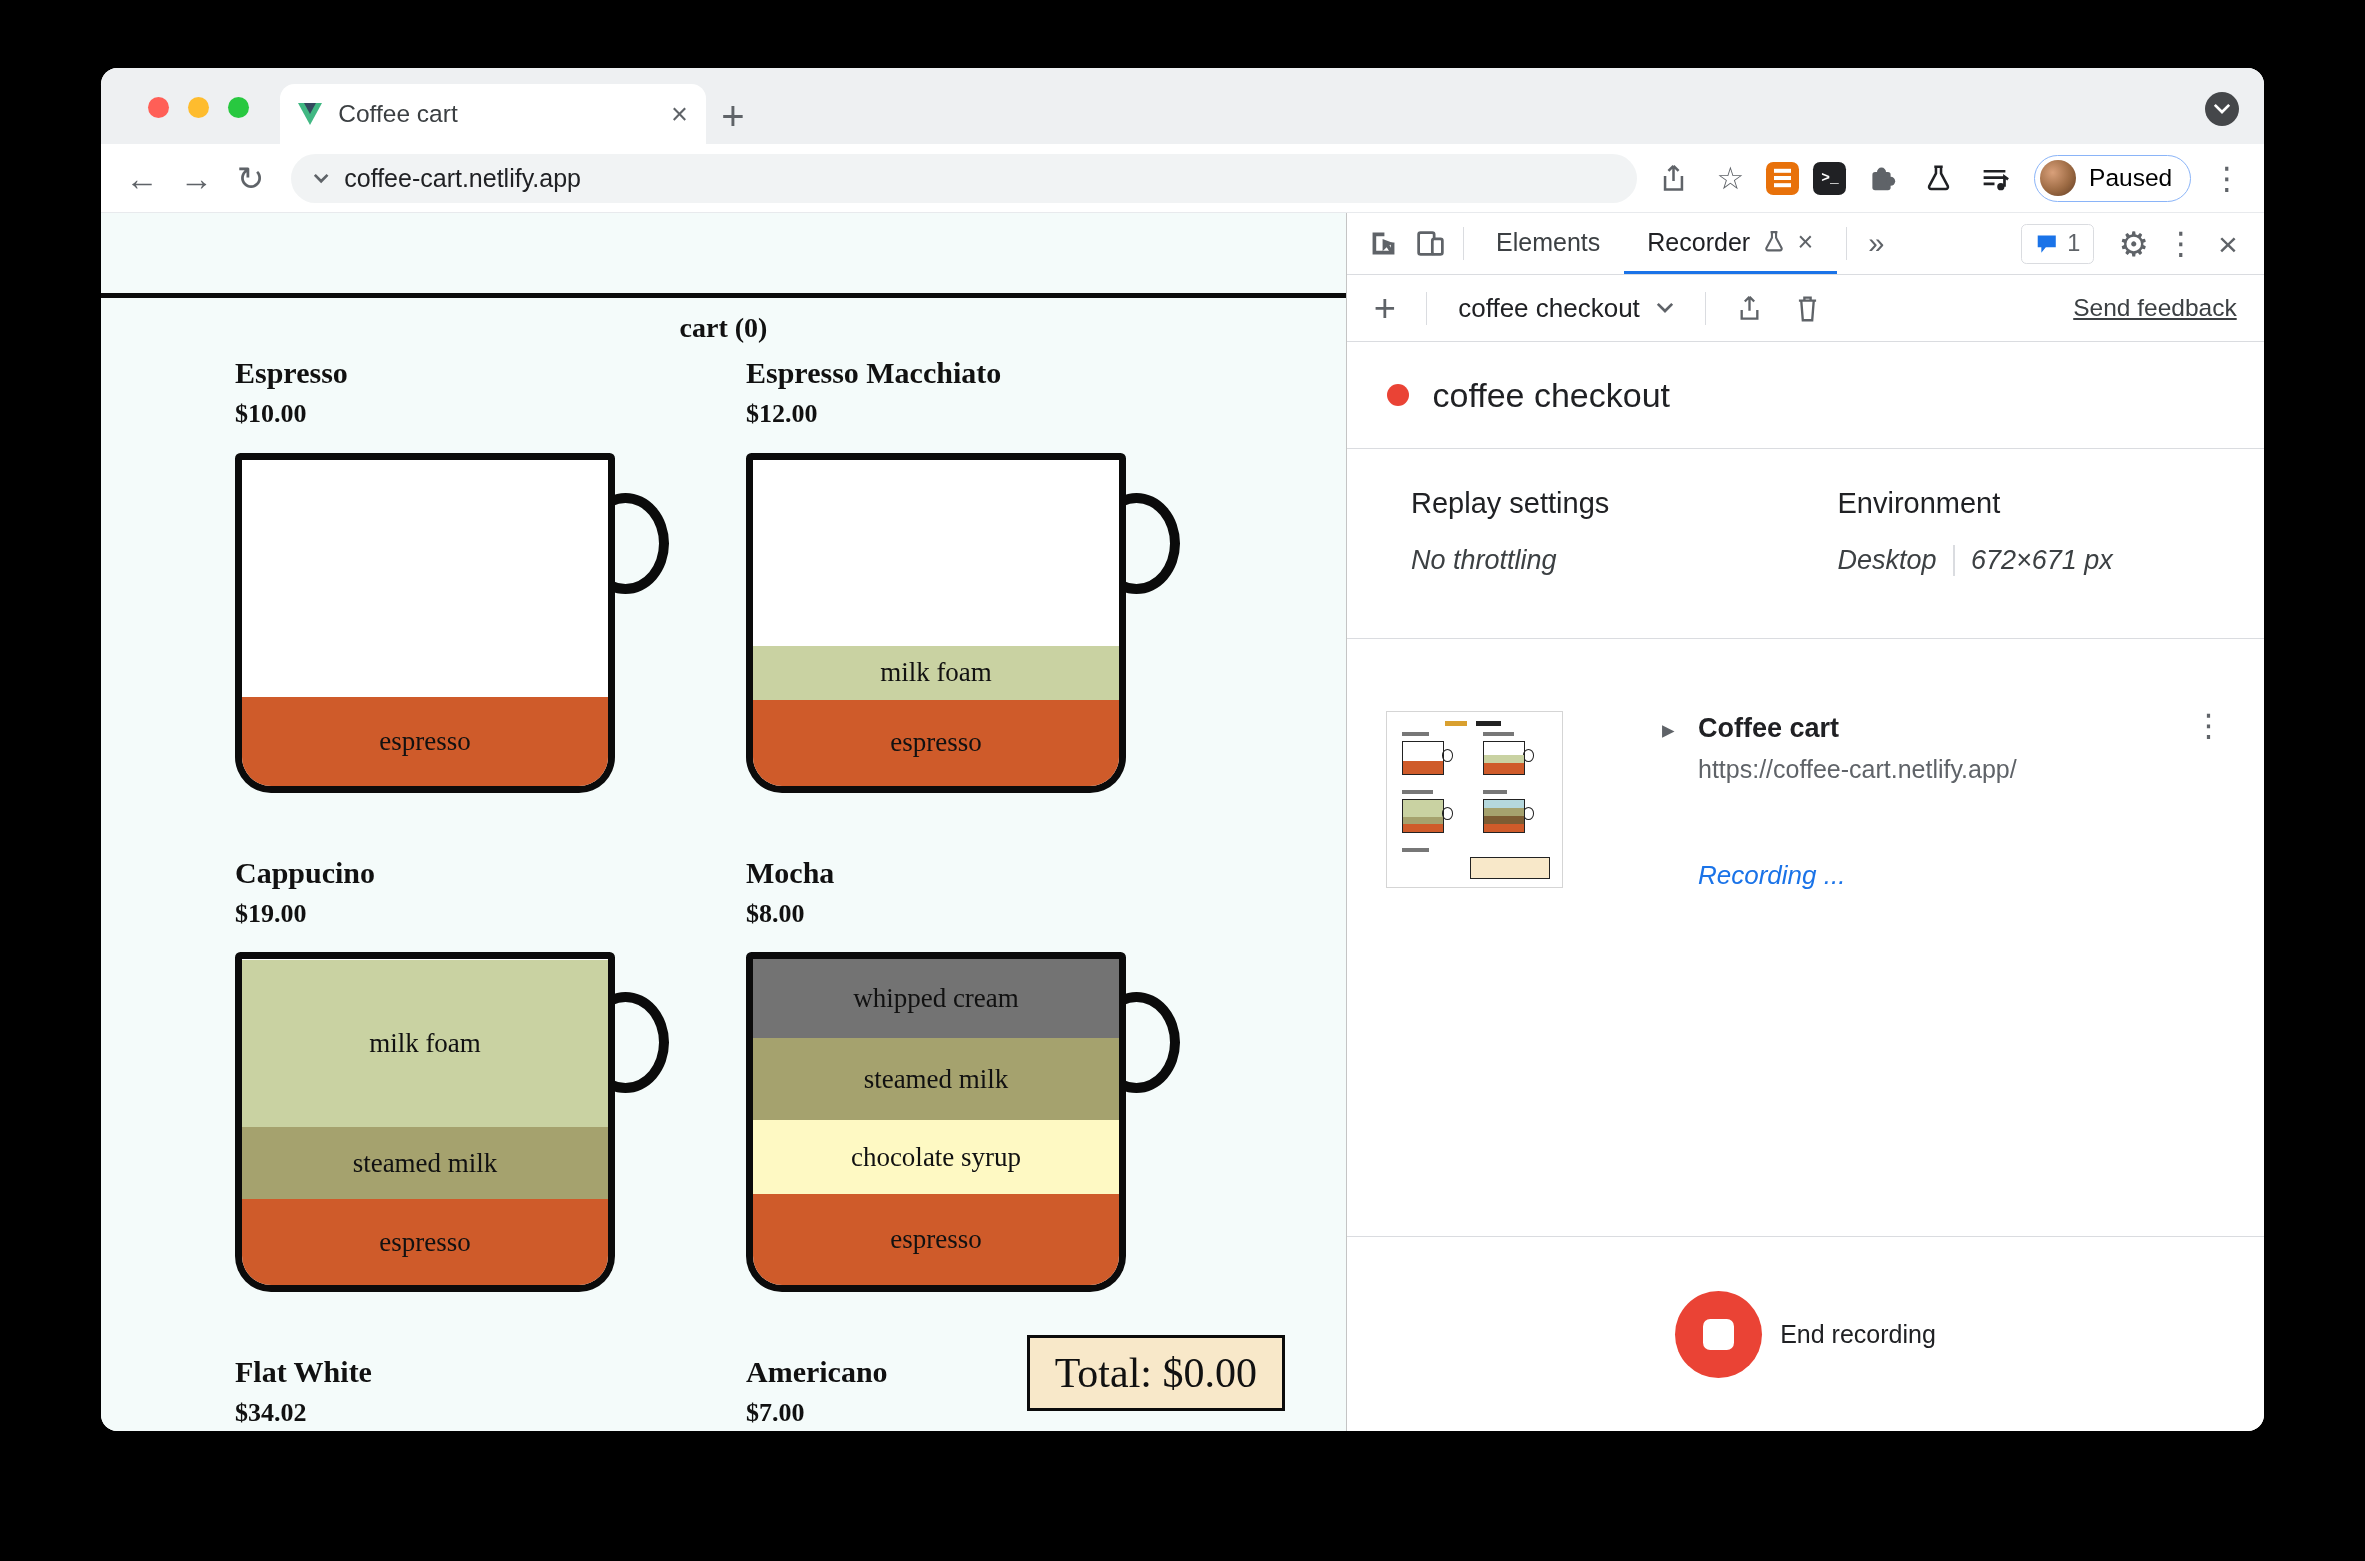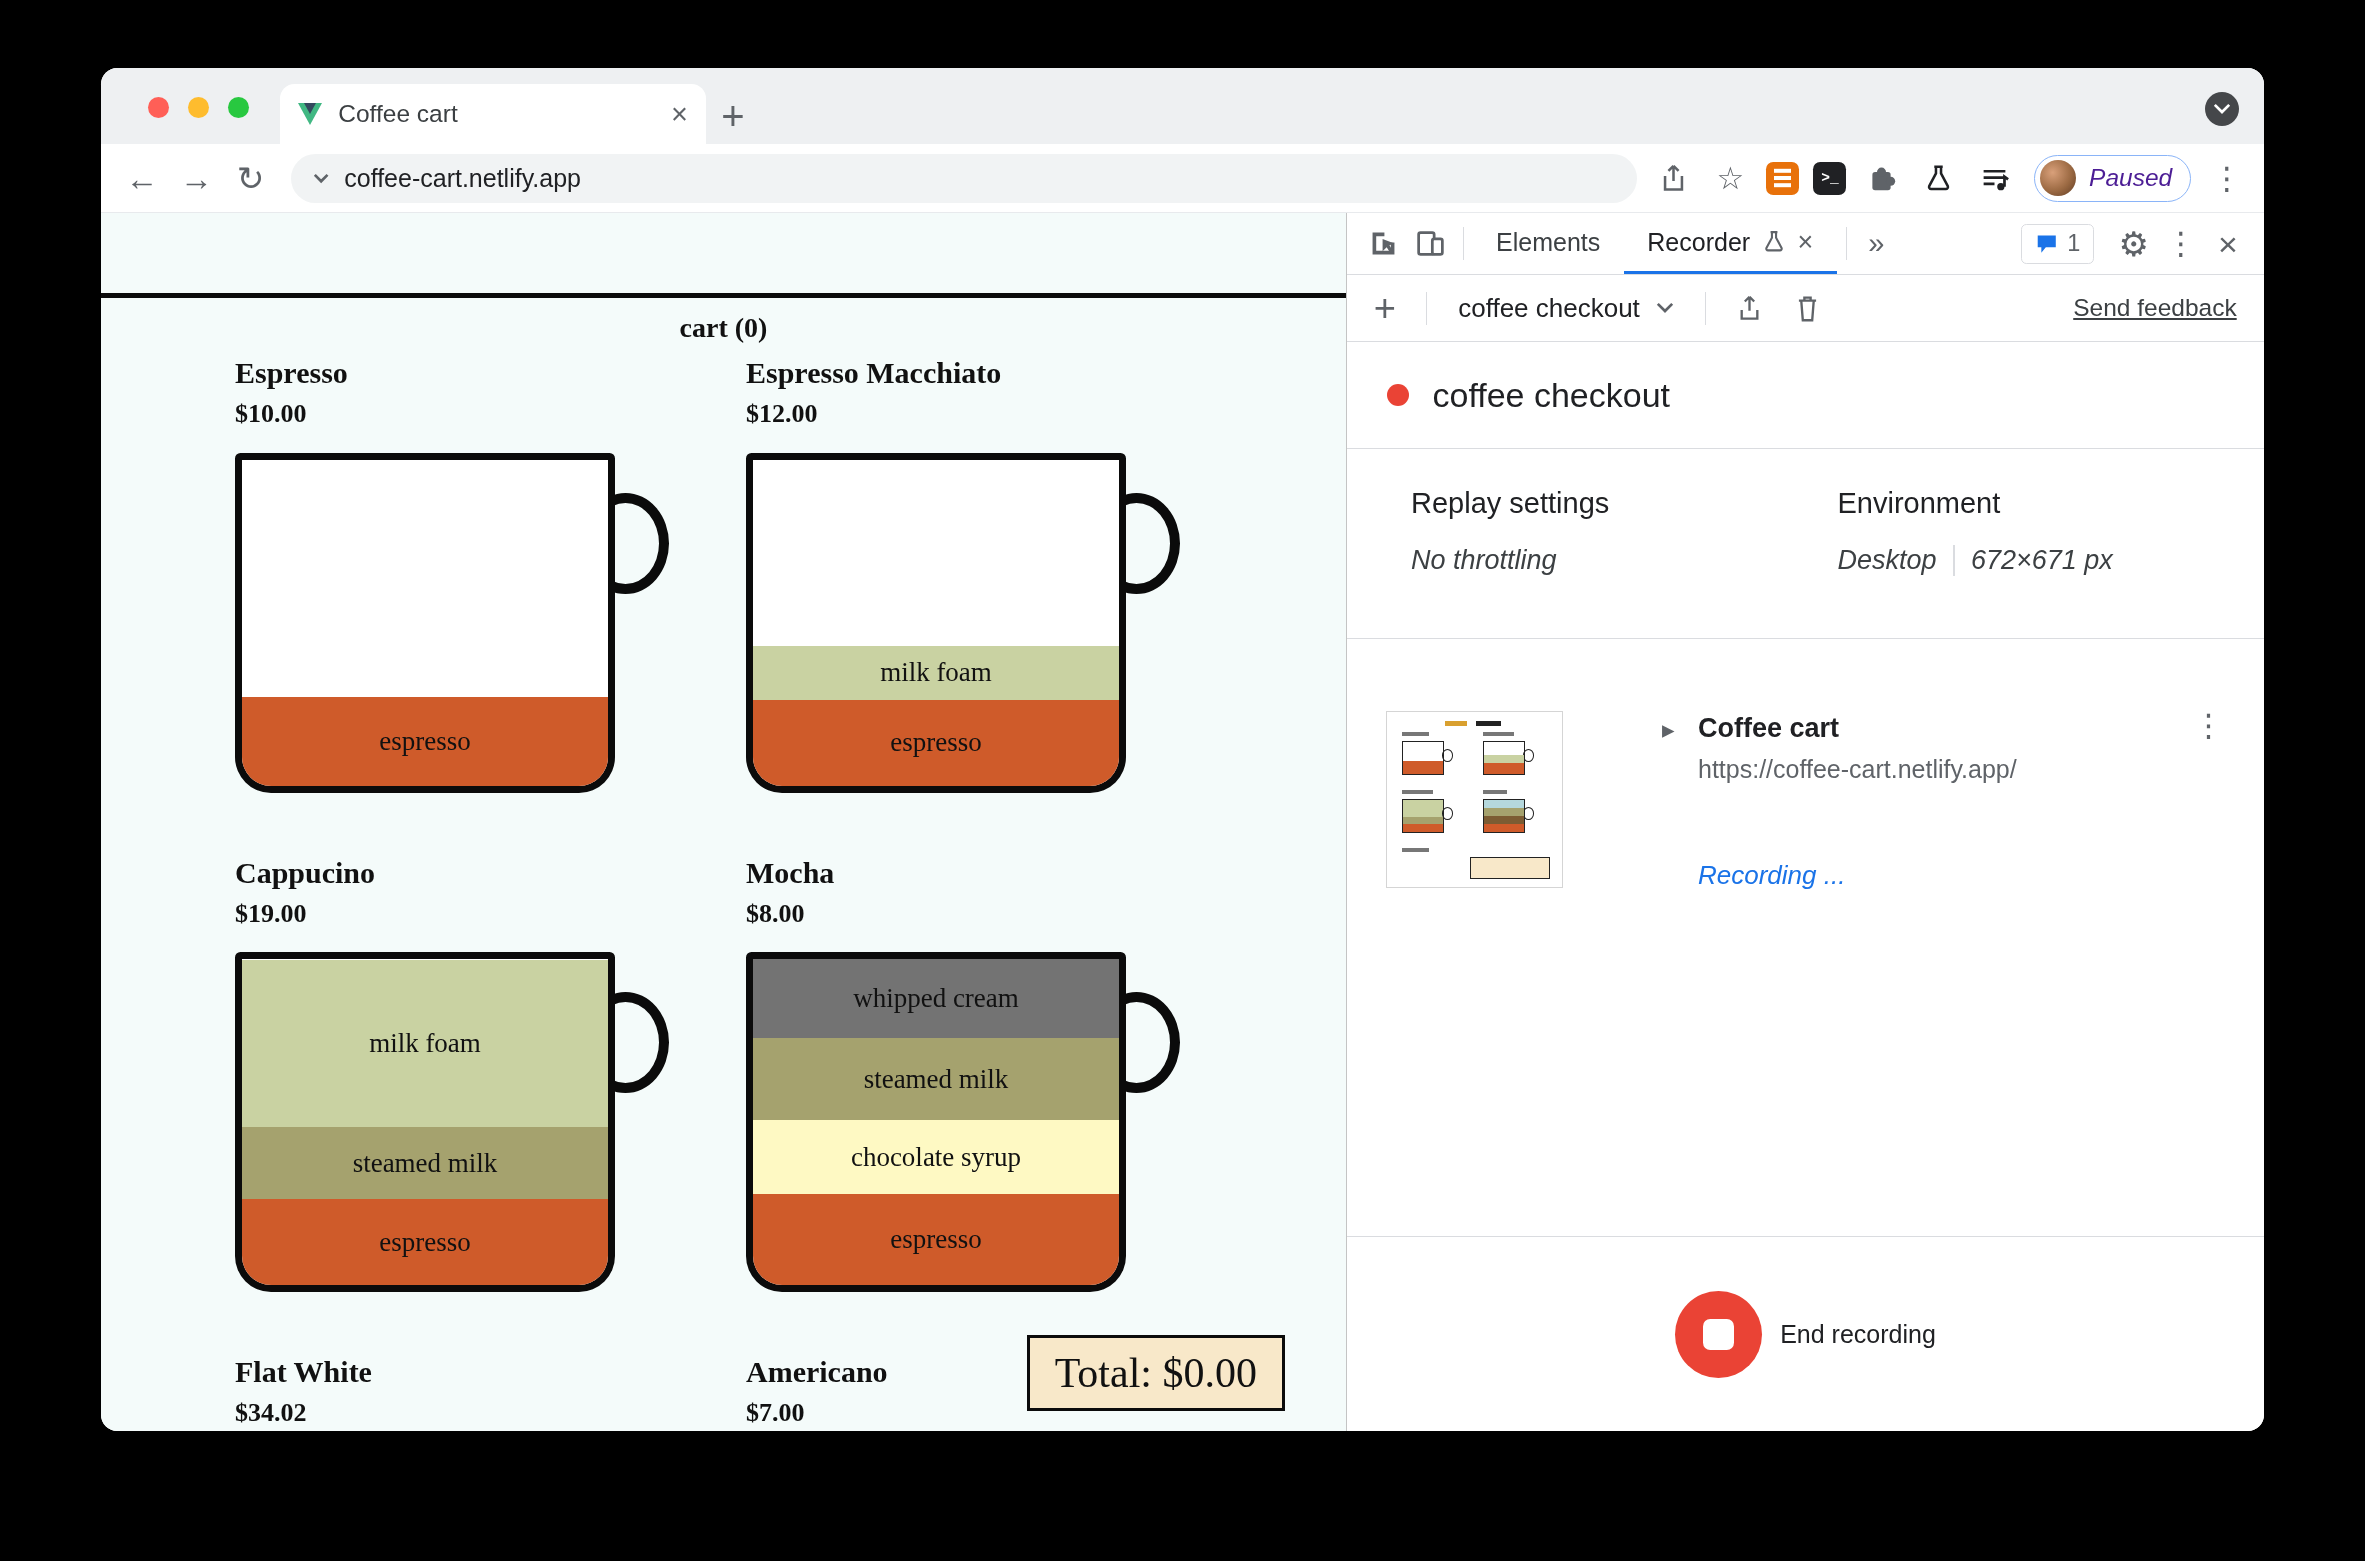--- a/index.html
+++ b/index.html
@@ -42,21 +42,21 @@
   .ticon { width:42px; height:42px; display:flex; align-items:center; justify-content:center;
            font-size:31px; color:#5f6368; }
   .ext { width:33px; height:33px; border-radius:7.2px; display:flex; align-items:center; justify-content:center; }
   .ext.orange { background:#e8710a; }
   .ext.orange i { display:block; width:16.3px; height:3.6px; background:#fff; box-shadow:0 7.2px 0 #fff, 0 -7.2px 0 #fff; }
   .ext.dark { background:#202124; color:#fff; font-family:"Liberation Mono", monospace; font-size:14.5px; font-weight:bold; }
   .pill { height:47px; border:1.8px solid #8ab4f8; border-radius:23.5px; display:flex; align-items:center;
           gap:12.7px; padding:0 18px 0 5.4px; margin-left:3.6px; }
   .avatar { width:36px; height:36px; border-radius:50%;
             background:radial-gradient(circle at 35% 35%, #d9a07a 0%, #9c6a43 55%, #5d3a21 100%); }
-  .pill-label { font-size:24.5px; color:#4c1d95;font-style:italic; }
+  .pill-label { font-size:24.5px; color:#000000; }
   
   .content { flex:1; display:flex; min-height:0; }
   
   .page { width:1245px; flex:0 0 auto; background:#f4fbfa; position:relative; overflow:hidden;
           font-family:"Liberation Serif", serif; }
   .pnav { height:80px; display:flex; justify-content:center; align-items:center; gap:113px;flex-direction:column; }
   .pnav-menu { font-size:28px; font-weight:bold; color:#d9a02f; border-bottom:2.7px dashed #d9a02f; padding-bottom:2.7px; }
   .pnav-cart { font-size:28px; font-weight:bold; color:#111; }
   .prule { height:4.5px; background:#0b0b0b; }
   .grid { position:absolute; top:84px; left:134px; right:0; bottom:0; overflow:hidden;

